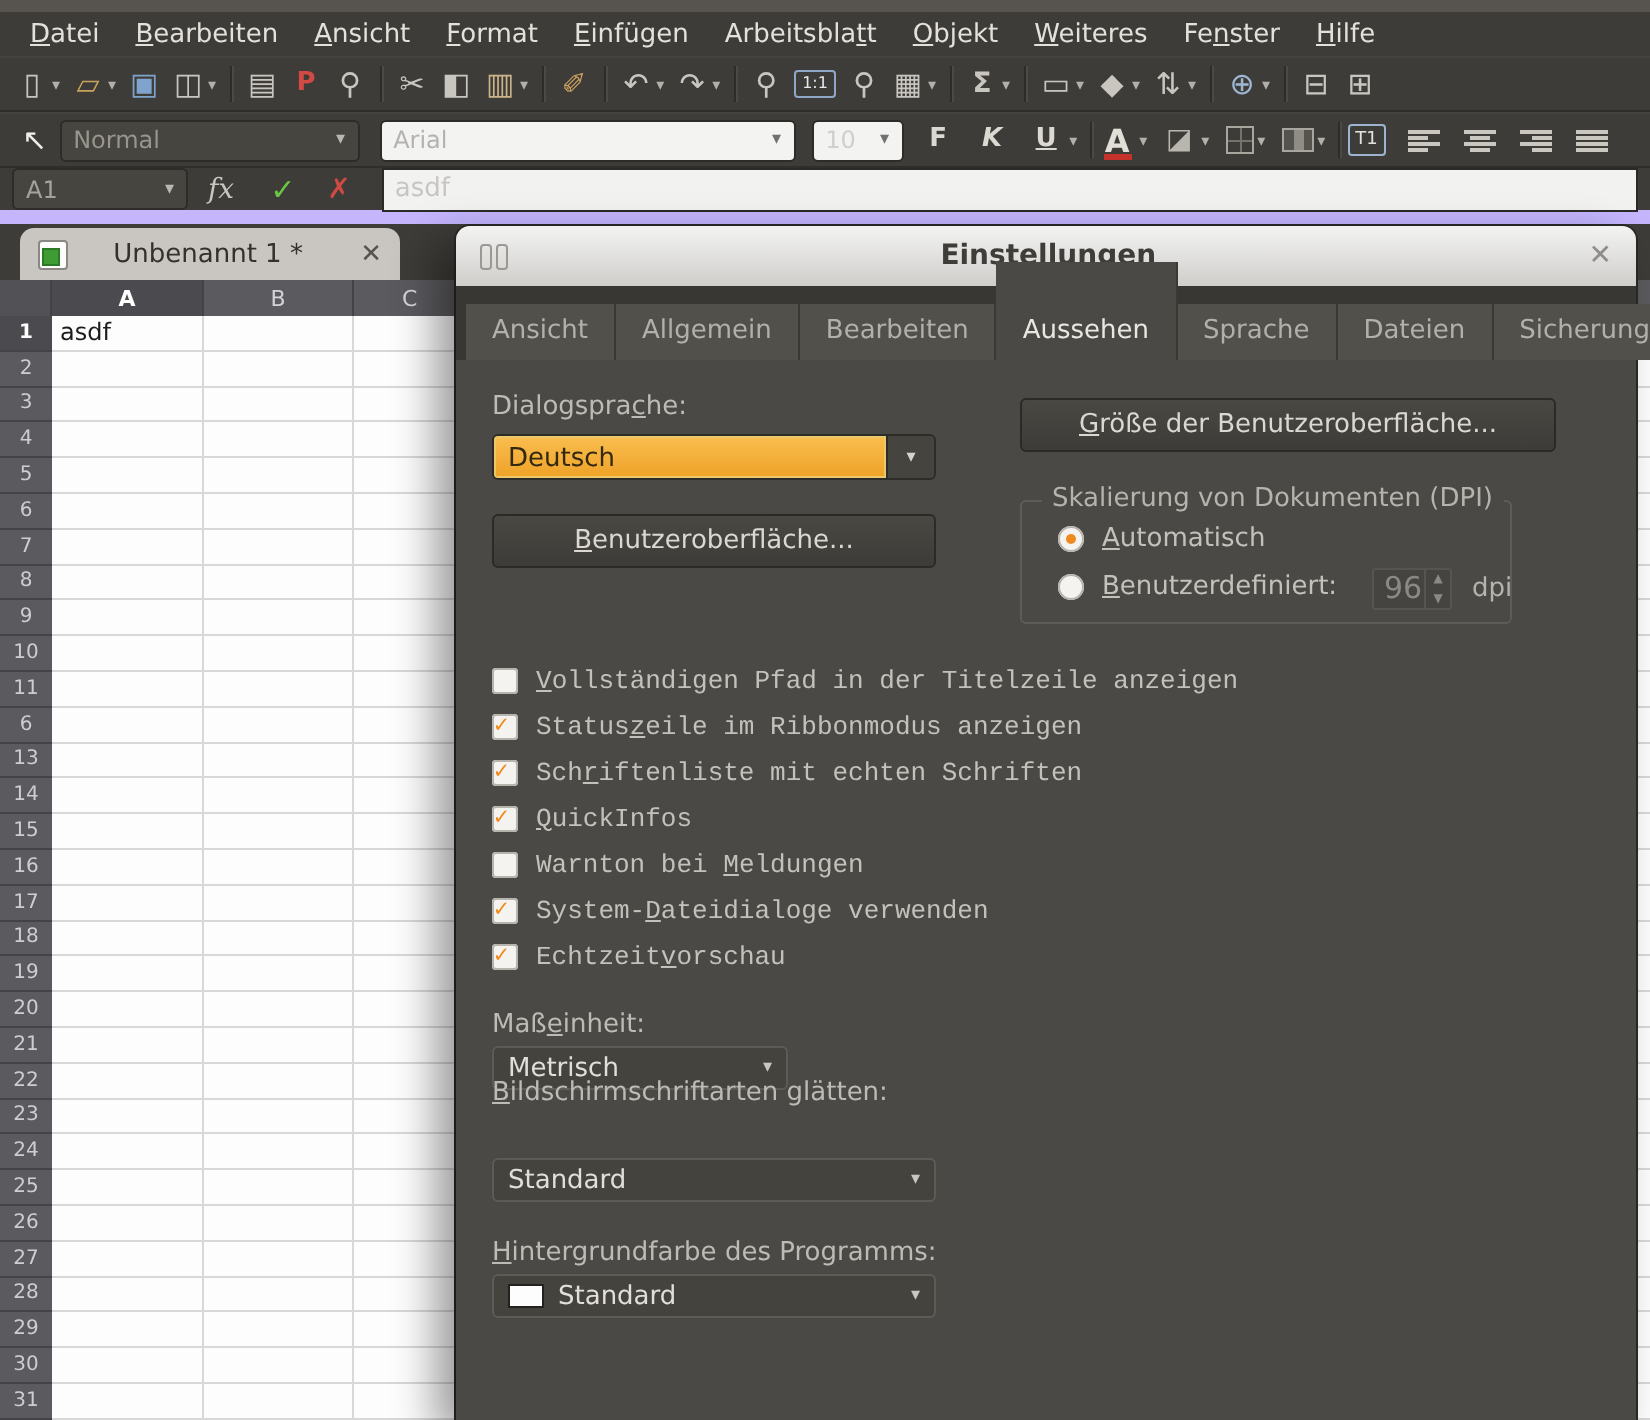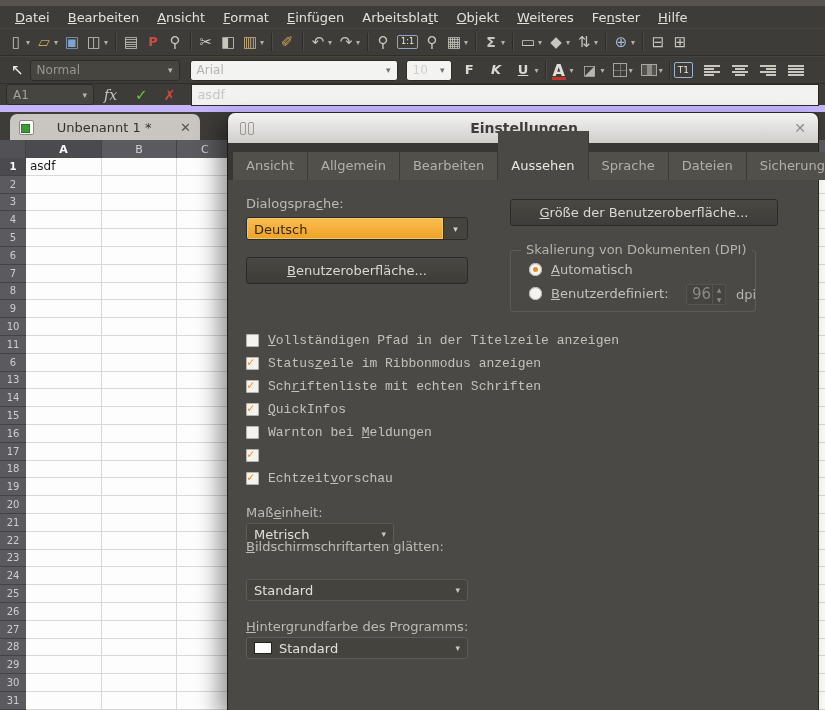--- a/index.html
+++ b/index.html
@@ -705,20 +705,21 @@
           <span class="lbl" data-name="checkbox-label"><u>Q</u>uickInfos</span>
         </label>
 
         <label class="chk" data-name="settings-checkbox" style="left: 18px; top: 243px;">
           <span class="box" data-name="checkbox-box-icon"></span>
           <span class="lbl" data-name="checkbox-label">Warnton bei <u>M</u>eldungen</span>
         </label>
 
         <label class="chk" data-name="settings-checkbox" style="left: 18px; top: 266px;">
           <span class="box checked" data-name="checkbox-box-icon"></span>
+          <span class="lbl" data-name="checkbox-label">System-<u>D</u>ateidialoge verwenden</span>
         </label>
 
         <label class="chk" data-name="settings-checkbox" style="left: 18px; top: 289px;">
           <span class="box checked" data-name="checkbox-box-icon"></span>
           <span class="lbl" data-name="checkbox-label">Echtzeit<u>v</u>orschau</span>
         </label>
       </div>
 
     <div class="dlbl" style="left:18px;top:325px" data-name="unit-label">Maß<u>e</u>inheit:</div>
     <div class="dcombo" style="left:18px;top:343px;width:148px" data-name="unit-combobox">

